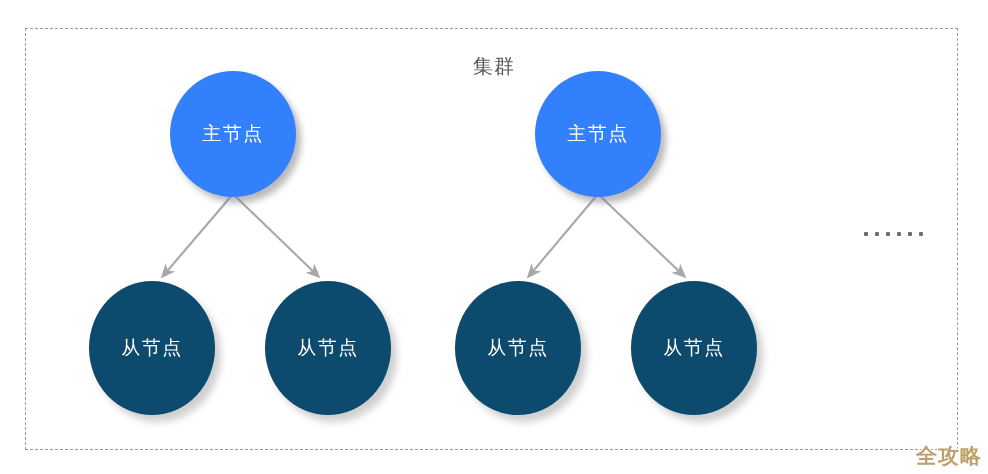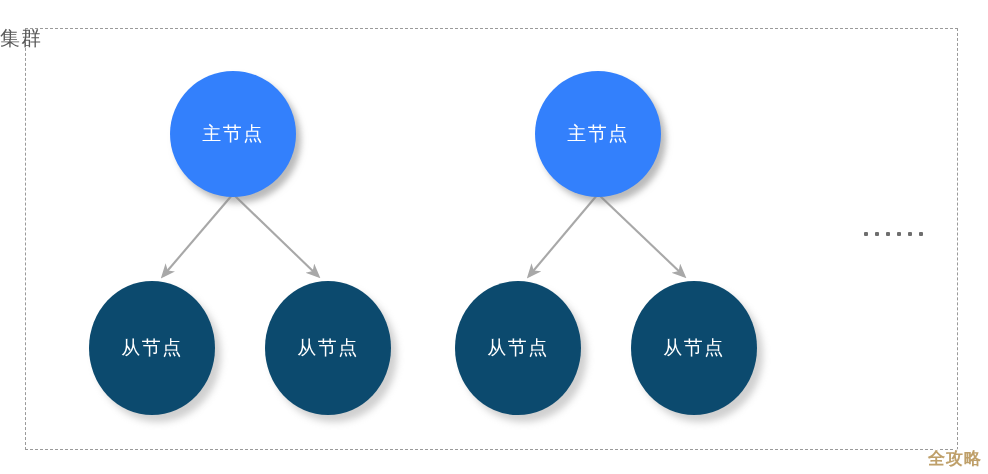--- a/index.html
+++ b/index.html
@@ -24,22 +24,23 @@
     top: 28px;
     width: 933px;
     height: 422px;
     box-sizing: border-box;
     border: 1.5px dashed #9a9a9a;
     background: transparent;
   }
   .cluster-title {
     position: absolute;
     left: 0;
-    top: 24px;
+    top: 52px;
     width: 988px;
+    text-align: center;
     font-size: 20px;
     line-height: 28px;
     color: #585858;
     letter-spacing: 1px;
     font-weight: 400;
   }
   
   .node {
     position: absolute;
     border-radius: 50%;
@@ -108,21 +109,21 @@
     font-size: 15px;
     color: #f2f2f2;
     letter-spacing: 0.5px;
     white-space: nowrap;
   }
   
   .brand-badge {
     position: absolute;
     right: 6px;
     bottom: 4px;
-    font-size: 17px;
+    font-size: 21px;
     font-weight: bold;
     color: #bfa06a;
     letter-spacing: 1px;
     -webkit-text-stroke: 2.5px #ffffff;
     paint-order: stroke fill;
     white-space: nowrap;
     text-decoration: underline;
   }
 </style>
 </head>

